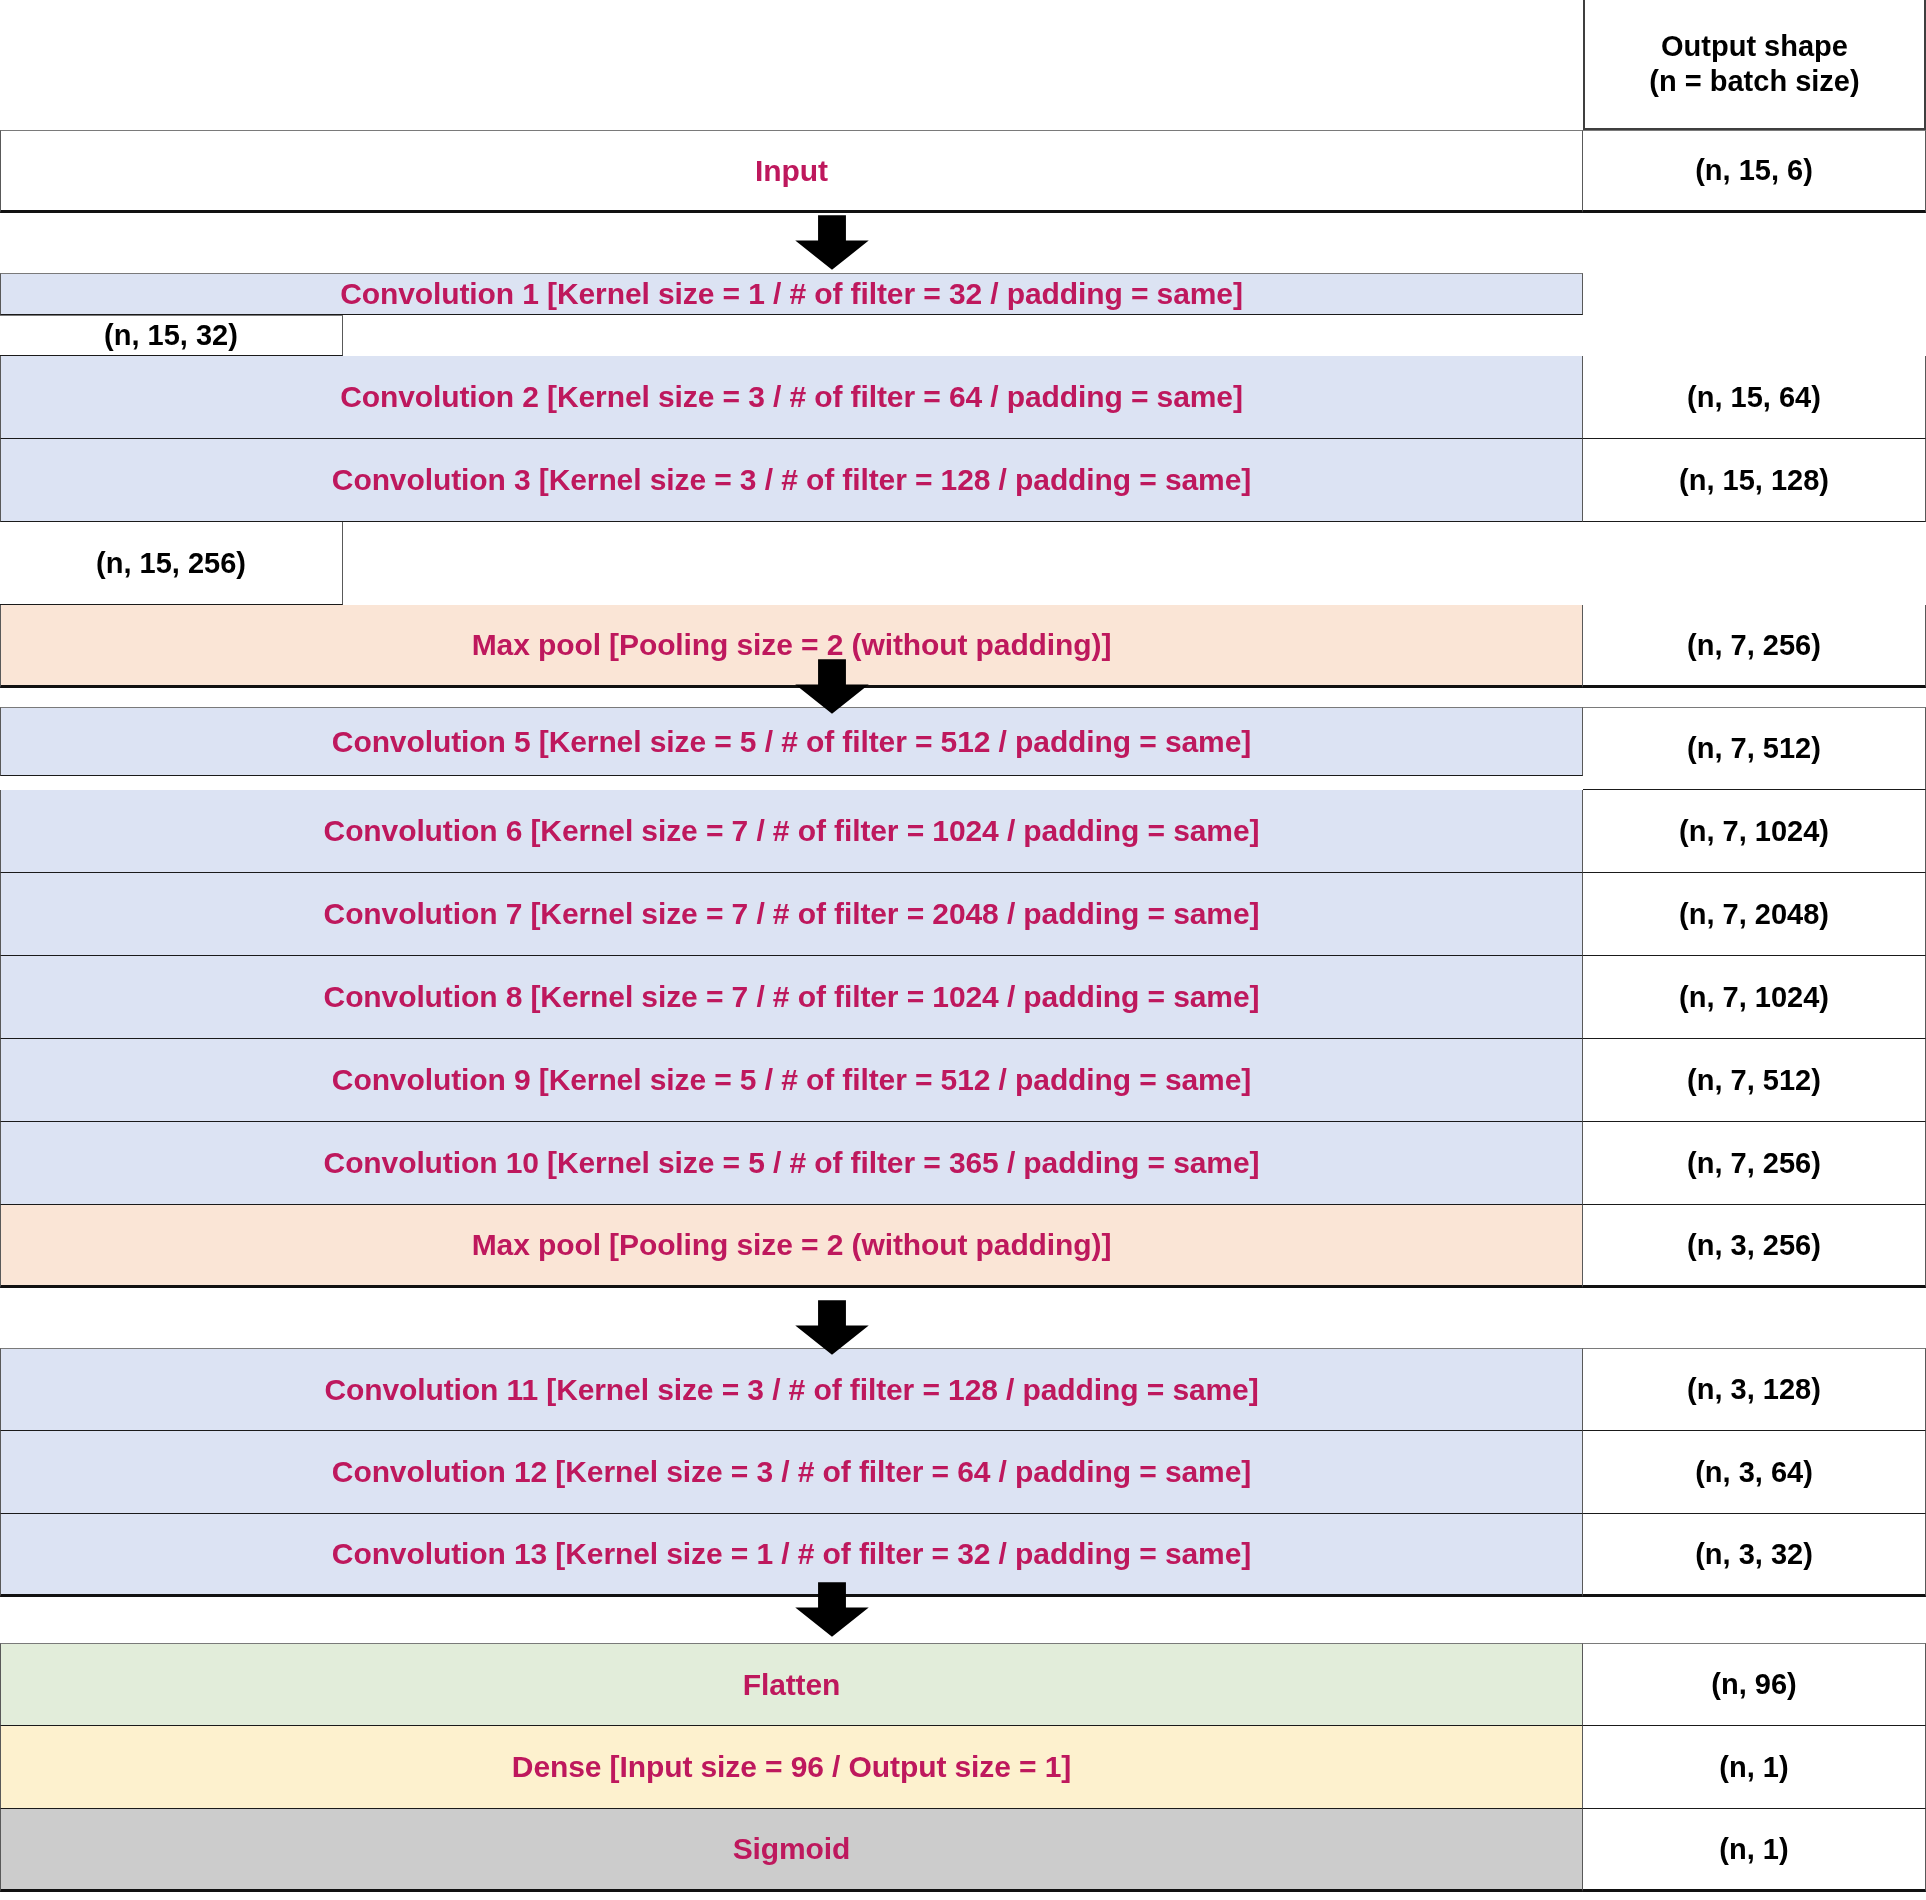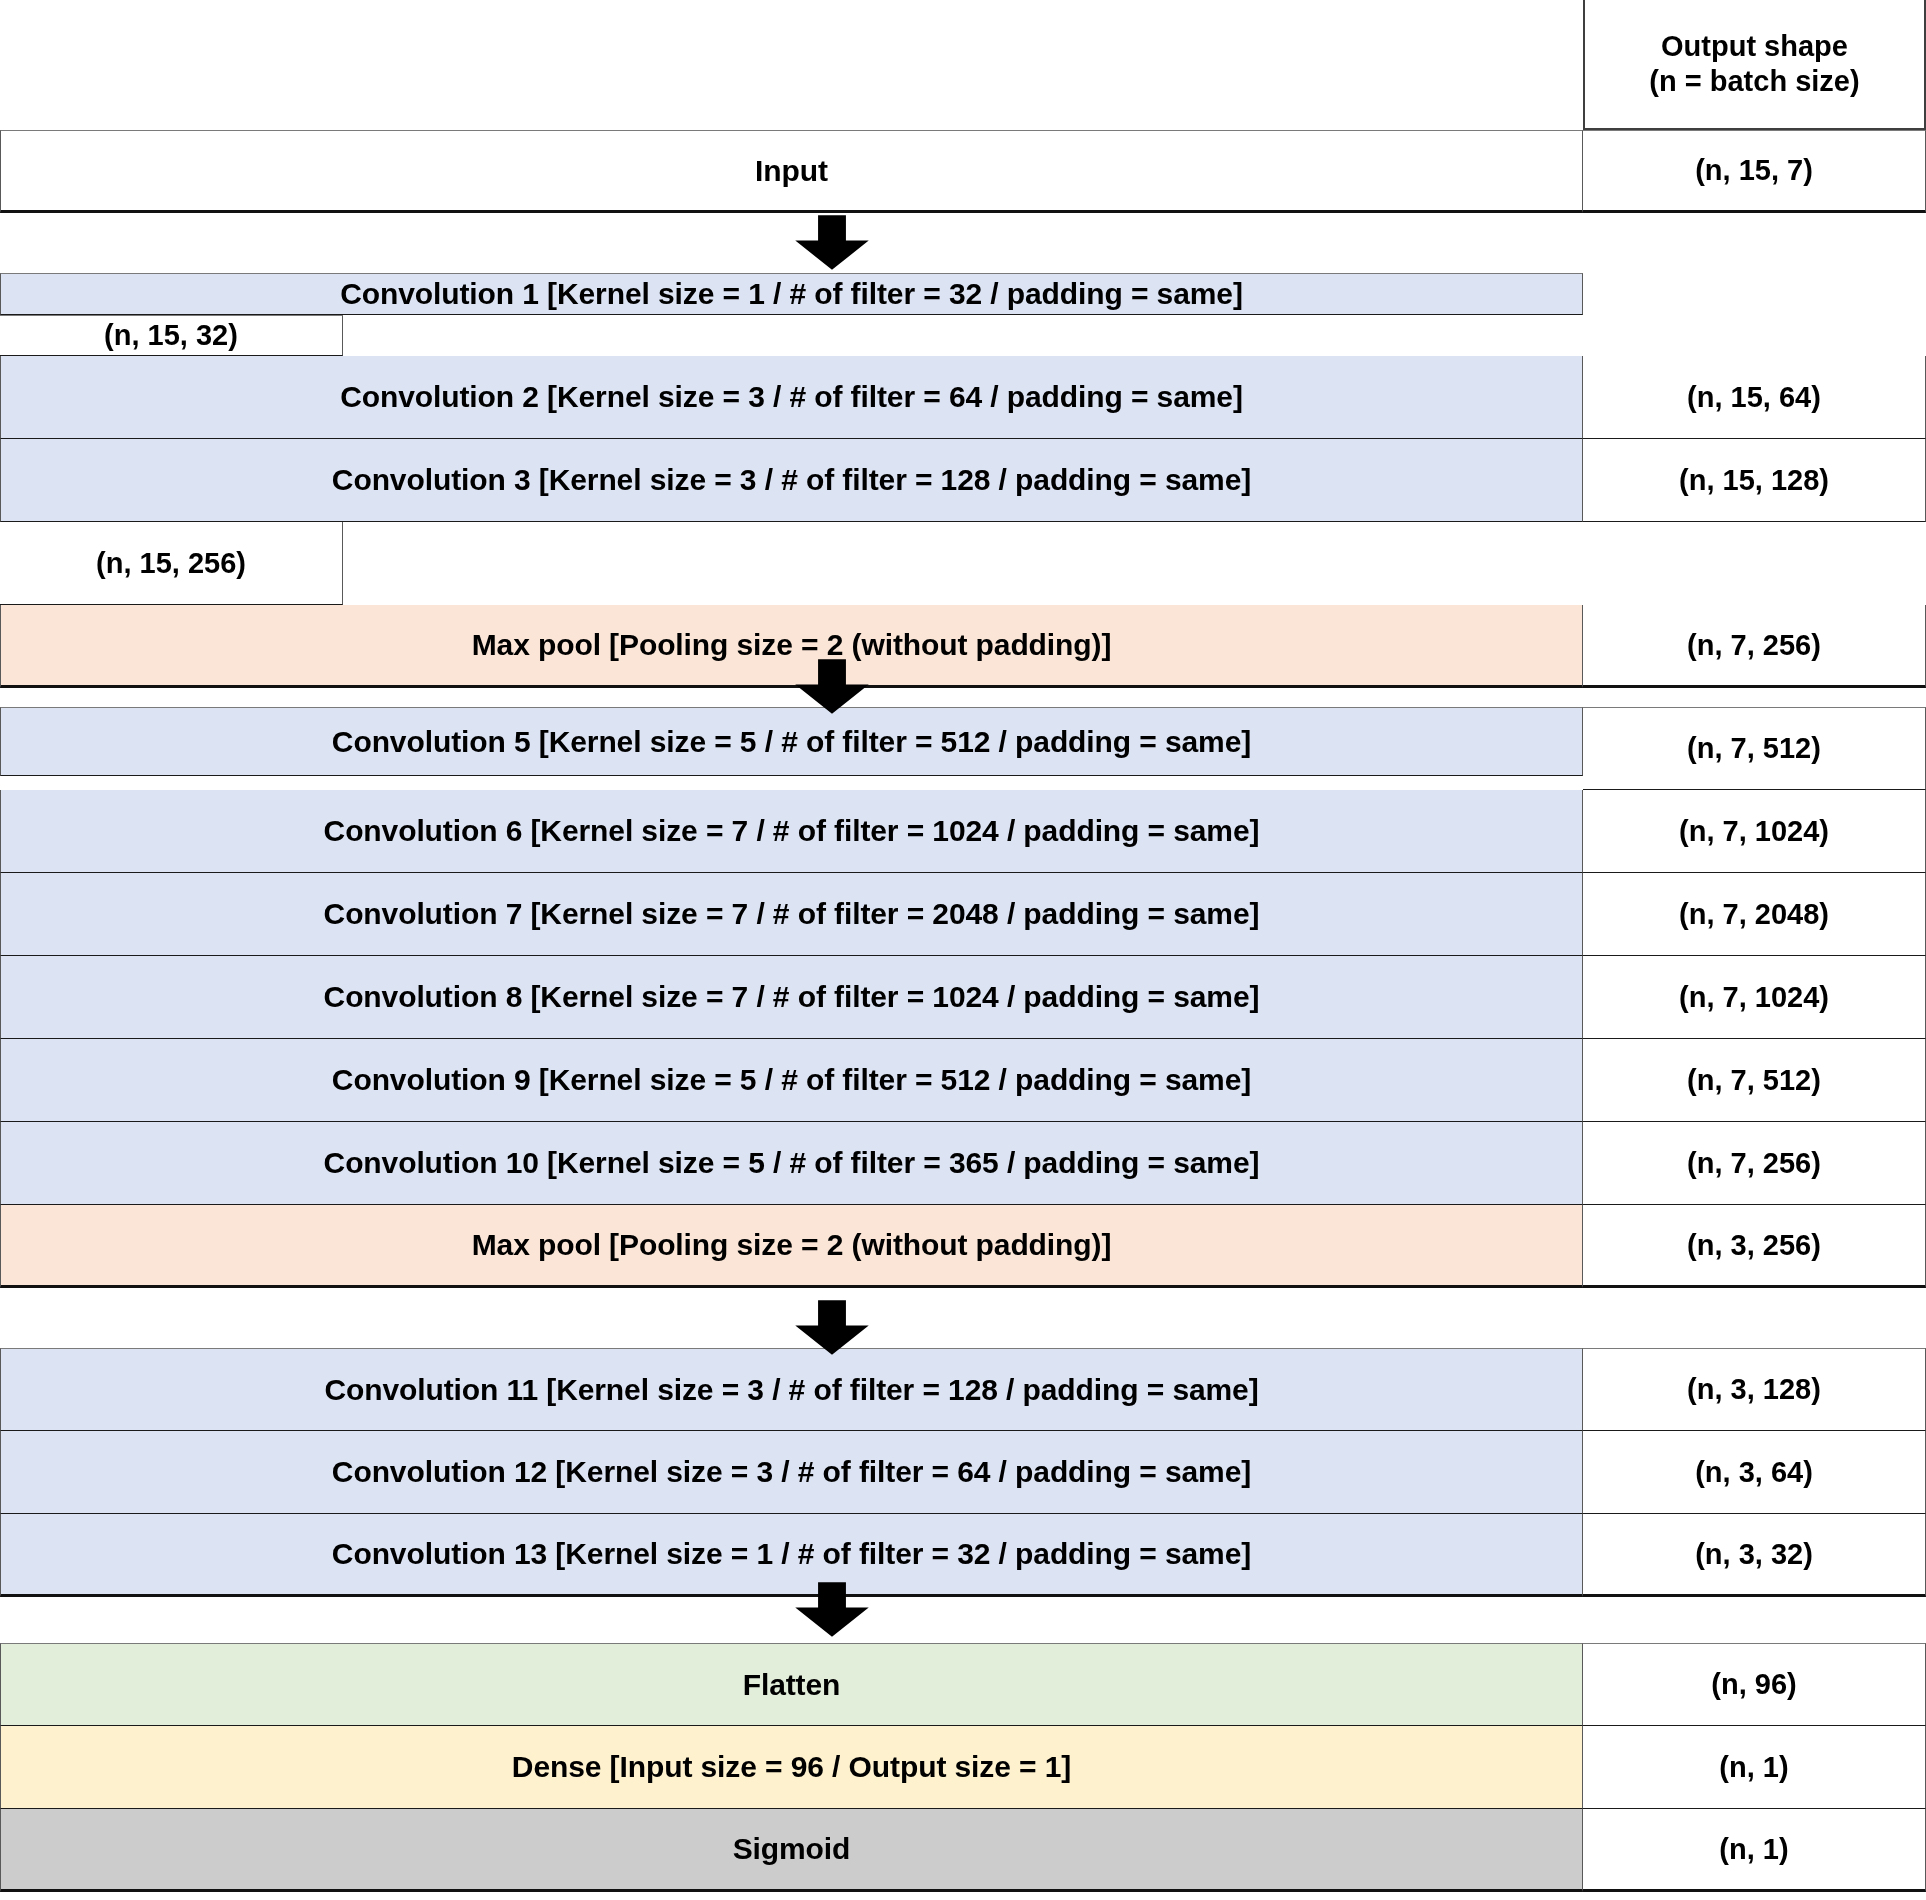--- a/index.html
+++ b/index.html
@@ -71,21 +71,21 @@
     width: 1583px;
     box-sizing: border-box;
     border: 1.9px solid #595959;
     border-bottom-width: 2.5px;
     border-bottom-color: #1a1a1a;
     display: flex;
     align-items: center;
     justify-content: center;
     font-size: 30px;
     font-weight: bold;
-    color: #000000;
+    color: #be185d;
     white-space: nowrap;
     letter-spacing: -0.1px;
   }
   .cell-shape {
     width: 343px;
     box-sizing: border-box;
     border: 1.9px solid #595959;
     border-left: 0;
     border-bottom-width: 2.5px;
     border-bottom-color: #1a1a1a;
@@ -142,21 +142,21 @@
     <div class="header-right">
       <div class="hline">Output shape</div>
       <div class="hline">(n = batch size)</div>
     </div>
   </div>
 
   <div id="groups-host">
       <div class="group" style="top: 130px;">
         <div class="row" style="height: 83px;">
           <div class="cell-label fill-white" style="height: 83px;">Input</div>
-          <div class="cell-shape" style="height: 83px;">(n, 15, 7)</div>
+          <div class="cell-shape" style="height: 83px;">(n, 15, 6)</div>
         </div>
       </div>
       <div class="group" style="top: 273px;">
         <div class="row" style="height: 83px; flex-direction: column;">
           <div class="cell-label fill-blue" style="height: 83px;">Convolution 1 [Kernel size = 1 / # of filter = 32 / padding = same]</div>
           <div class="cell-shape" style="height: 83px;">(n, 15, 32)</div>
         </div>
         <div class="row" style="height: 83px;">
           <div class="cell-label fill-blue" style="height: 83px;">Convolution 2 [Kernel size = 3 / # of filter = 64 / padding = same]</div>
           <div class="cell-shape" style="height: 83px;">(n, 15, 64)</div>

